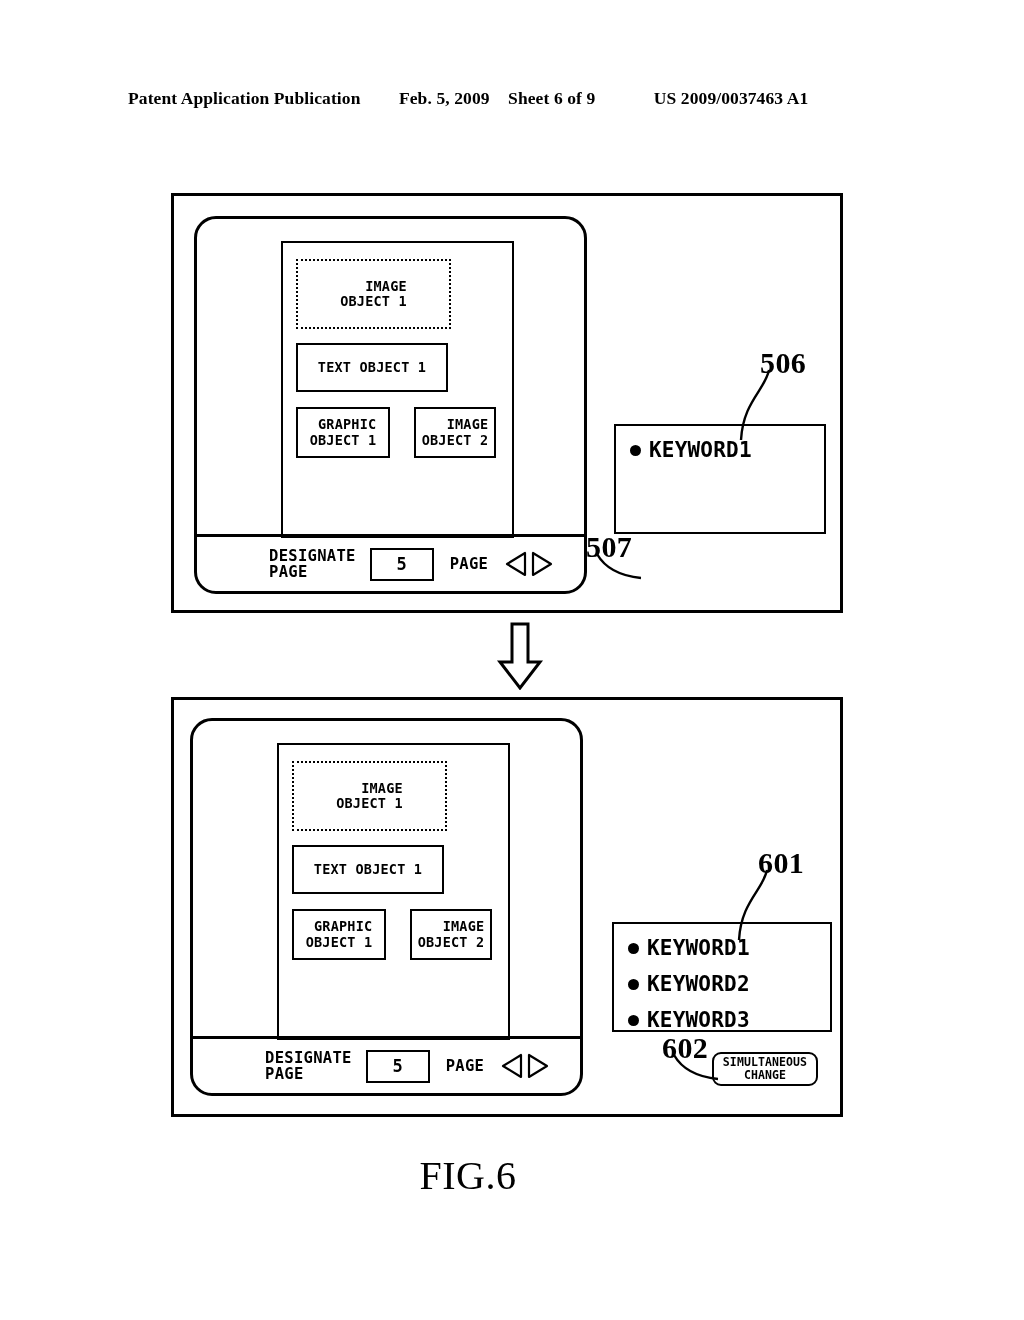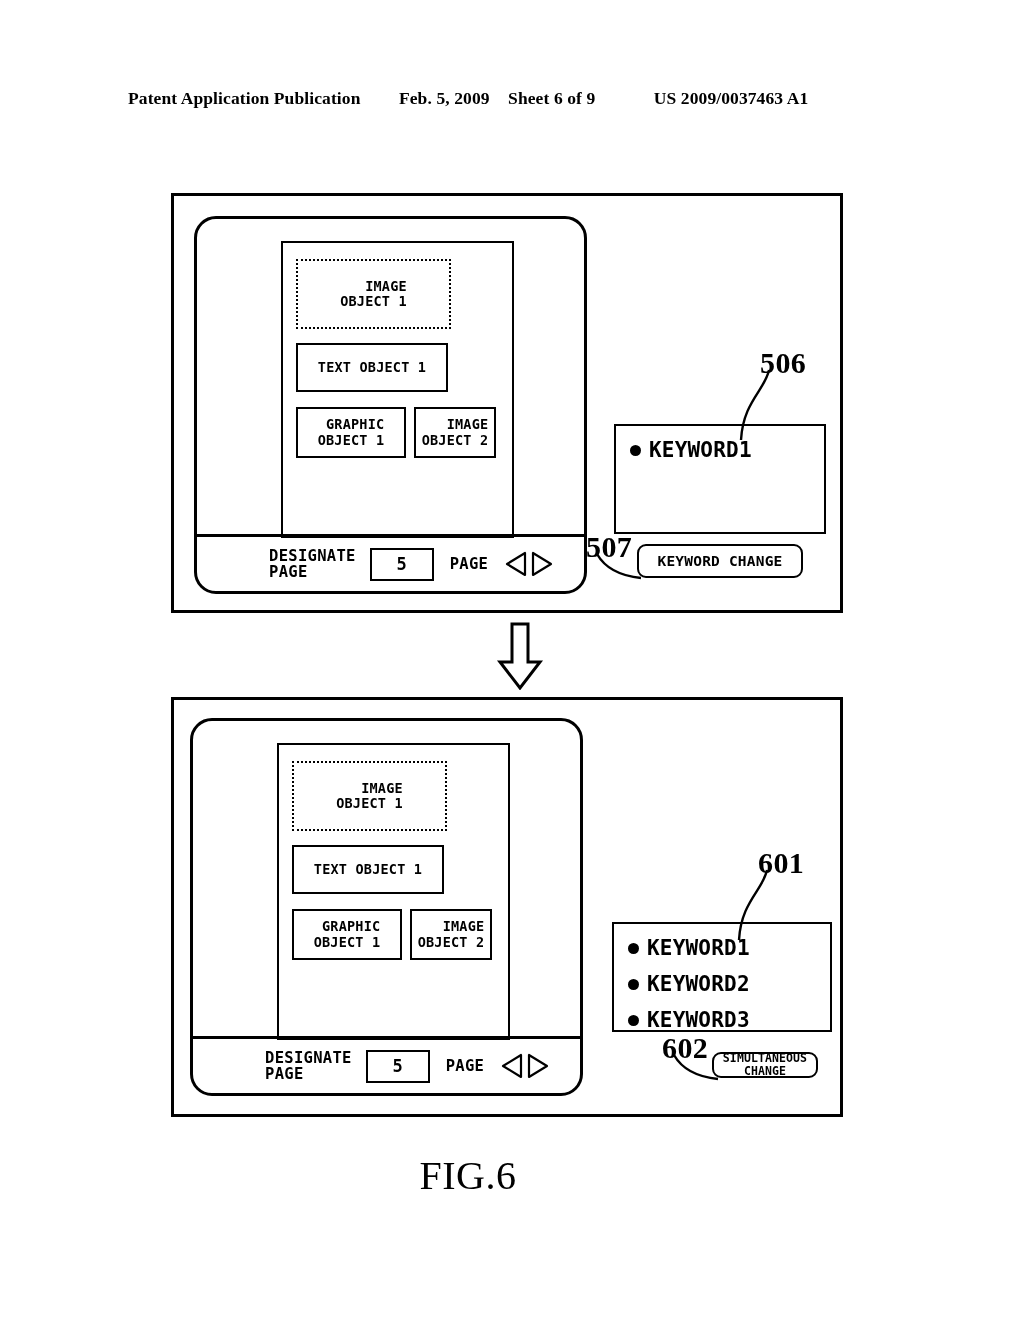--- a/index.html
+++ b/index.html
@@ -80,21 +80,21 @@
     line-height: 1.12;
     letter-spacing: 0.2px;
     background: #fff;
     white-space: pre-line;
   }
   .obj-solid  { border: 2px solid #000; }
   .obj-dashed { border: 2px dotted #000; }
 
   .obj-img1   { left: 13px; top: 16px;  width: 155px; height: 70px; }
   .obj-text1  { left: 13px; top: 100px; width: 152px; height: 49px; }
-  .obj-gra1   { left: 13px; top: 164px; width: 110px; height: 51px; }
+  .obj-gra1   { left: 13px; top: 164px; width: 94px; height: 51px; }
   .obj-img2   { left: 131px; top: 164px; width: 82px; height: 51px; }
 
   
   .toolbar {
     position: absolute;
     left: 0;
     right: 0;
     bottom: 0;
     height: 57px;
     border-top: 3px solid #000;
@@ -183,21 +183,21 @@
     text-align: center;
     font-family: "DejaVu Sans Mono", monospace;
     font-weight: bold;
     white-space: pre-line;
   }
   #btn-keyword-change {
     left: 463px; top: 348px; width: 166px; height: 34px;
     font-size: 14.5px; letter-spacing: 0.2px;
   }
   #btn-simultaneous-change {
-    left: 538px; top: 352px; width: 106px; height: 26px;
+    left: 538px; top: 352px; width: 106px; height: 34px;
     font-size: 11.5px; line-height: 1.12; letter-spacing: 0.1px;
   }
 
   
   .refnum {
     position: absolute;
     font-family: "Liberation Serif", serif;
     font-weight: bold;
     font-size: 30px;
     letter-spacing: 0.4px;
@@ -284,21 +284,20 @@
 
   </div>
 
   <div class="kwbox" id="kwbox-top">
     <div class="kw-item">
       <span class="kw-bullet"></span>
       <span>KEYWORD1</span>
     </div>
   </div>
 
-  <div class="btn" id="btn-keyword-change">KEYWORD CHANGE</div>
 
 </div>
 
 <div class="refnum" id="ref-506">506</div>
 <svg class="leader" id="leader-506" width="40" height="76">
   <path d="M34,2 C30,22 8,34 6,72" fill="none" stroke="#000" stroke-width="2.4"></path>
 </svg>
 
 <div class="refnum" id="ref-507">507</div>
 <svg class="leader" id="leader-507" width="50" height="34">

